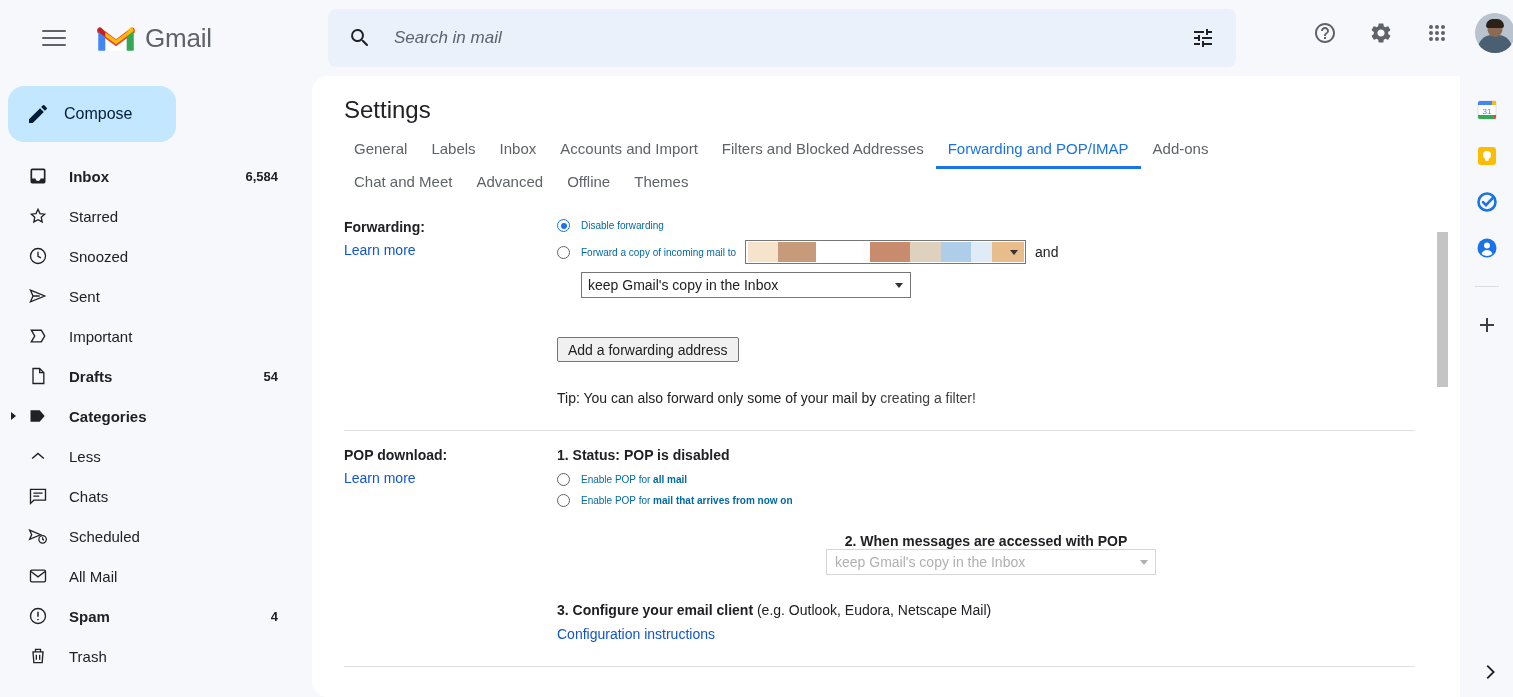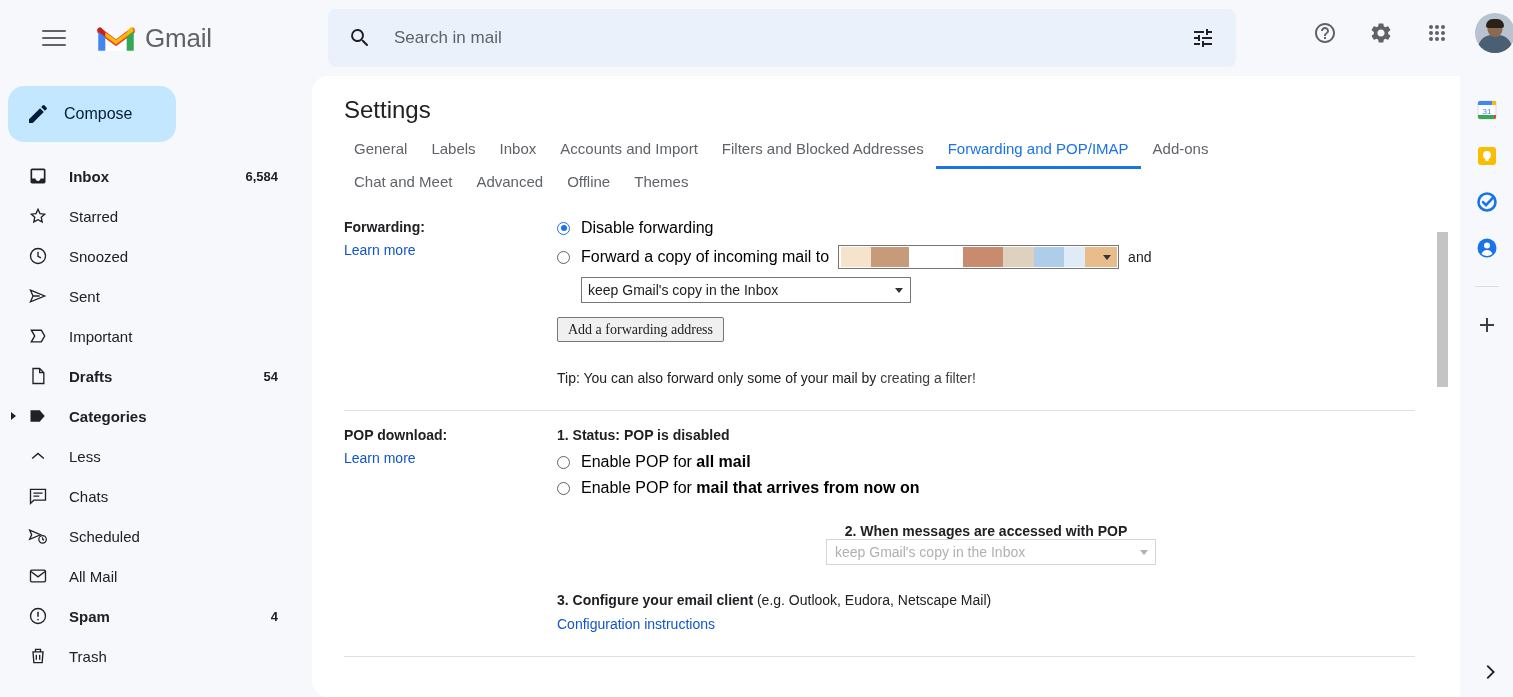--- a/index.html
+++ b/index.html
@@ -28,20 +28,21 @@
   .search-bar {
     position: absolute; left: 312px; top: 9px;
     width: 908px; height: 58px; background: #eaf1fb;
     border-radius: 8px; display: flex; align-items: center; cursor: text;
   }
   .search-icon-btn { width: 48px; height: 48px; margin-left: 8px; display:flex; align-items:center; justify-content:center; border-radius:50%; }
   .search-input {
     flex: 1; border: none; outline: none; background: transparent;
     font-size: 17px; color: #4d7c0f; font-family: "Liberation Sans", sans-serif;
     padding-left: 10px;
+    font-style: italic;
   }
   .search-input::placeholder { color: #5f6368; }
   .tune-btn { width: 48px; height: 48px; margin-right: 9px; display:flex; align-items:center; justify-content:center; border-radius:50%; }
 
   .header-right { position: absolute; right: 14px; top: 9px; display: flex; align-items: center; gap: 8px; }
   .icon-btn { width: 48px; height: 48px; border-radius: 50%; display: flex; align-items: center; justify-content: center; cursor: pointer; }
   .avatar {
     width: 40px; height: 40px; border-radius: 50%; margin-left: 6px; cursor: pointer;
     background: #b9c2cf; overflow: hidden; position: relative;
   }
@@ -95,41 +96,41 @@
   .radio-row { display: flex; align-items: center; margin-bottom: 8px; }
   .radio {
     width: 13px; height: 13px; border-radius: 50%; border: 1px solid #5f6368;
     background: #fff; flex-shrink: 0; cursor: pointer; position: relative;
   }
   .radio.checked { border: 1px solid #1a73e8; }
   .radio.checked::after {
     content: ""; position: absolute; left: 2.5px; top: 2.5px;
     width: 6px; height: 6px; border-radius: 50%; background: #1a73e8;
   }
-  .radio-label { margin-left: 11px; font-size: 16px; color: #000000; }
+  .radio-label { margin-left: 11px; font-size: 10px; color: #0369a1; }
 
   .fwd-select {
     width: 281px; height: 24px; border: 1px solid #767676; background: #fff;
     margin-left: 9px; display: flex; align-items: center; position: relative; cursor: pointer;
   }
   .redaction { display: flex; height: 20px; margin-left: 2px; }
   .redaction i { display: block; height: 20px; }
   .caret { position: absolute; right: 7px; width: 0; height: 0;
     border-left: 4px solid transparent; border-right: 4px solid transparent; border-top: 5px solid #333; }
   .and-text { margin-left: 9px; font-size: 14px; }
 
   .plain-select {
     width: 330px; height: 26px; border: 1px solid #767676; background: #fff;
     display: flex; align-items: center; padding-left: 6px; position: relative;
     font-size: 14px; color: #202124; margin: 5px 0 0 24px; cursor: pointer;
   }
   .btn {
-    margin-top: 14px; height: 25px; padding: 0 10px; background: #f0f0f0;
+    margin-top: 39px; height: 25px; padding: 0 10px; background: #f0f0f0;
     border: 1px solid #767676; font-size: 14px; color: #202124; cursor: pointer;
-    font-family: Liberation Serif, serif; border-radius: 2px;
+    font-family: Liberation Sans, sans-serif; border-radius: 2px;
   }
   .tip { margin-top: 28px; font-size: 14px; color: #202124; }
   .tip a { color: #404040; text-decoration: none; cursor: pointer; text-align: right; }
   .divider { height: 1px; background: #e0e0e0; margin: 14px 45px 0 32px; }
   .num-head { font-weight: bold; font-size: 14px; }
   .row2 { display: flex; align-items: center; margin-top: 26px; flex-direction: column; }
   .disabled-select {
     width: 330px; height: 26px; border: 1px solid #d6d6d6; background: #fff;
     display: flex; align-items: center; padding-left: 8px; position: relative;
     font-size: 14px; color: #b0b0b0; margin-left: 10px;

